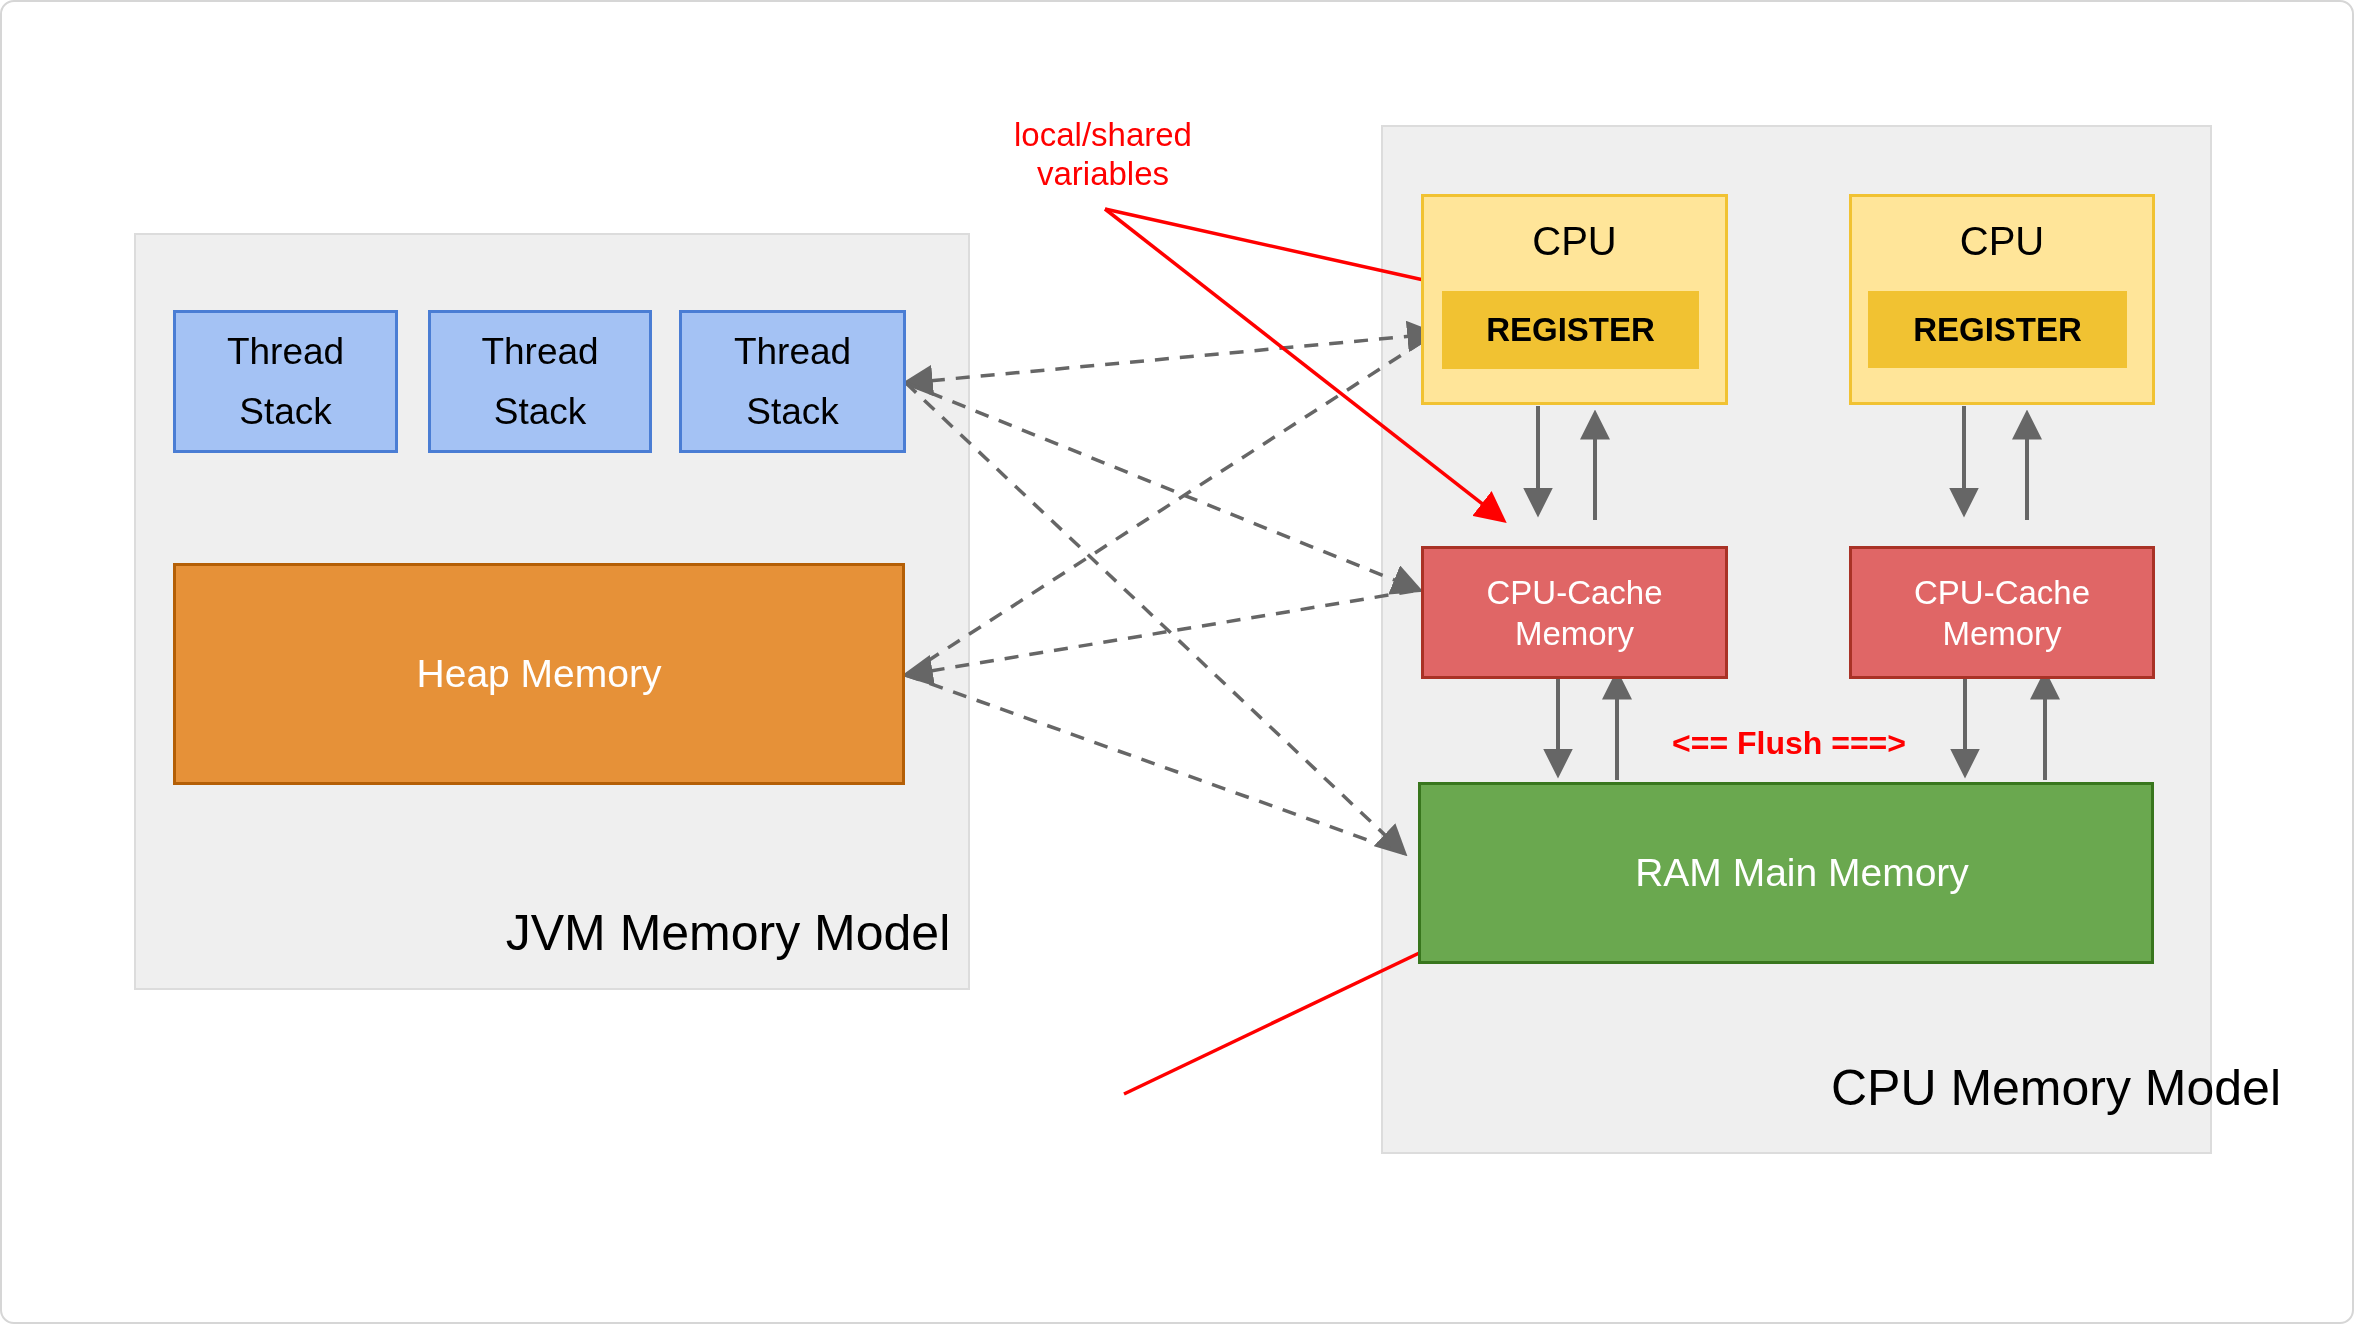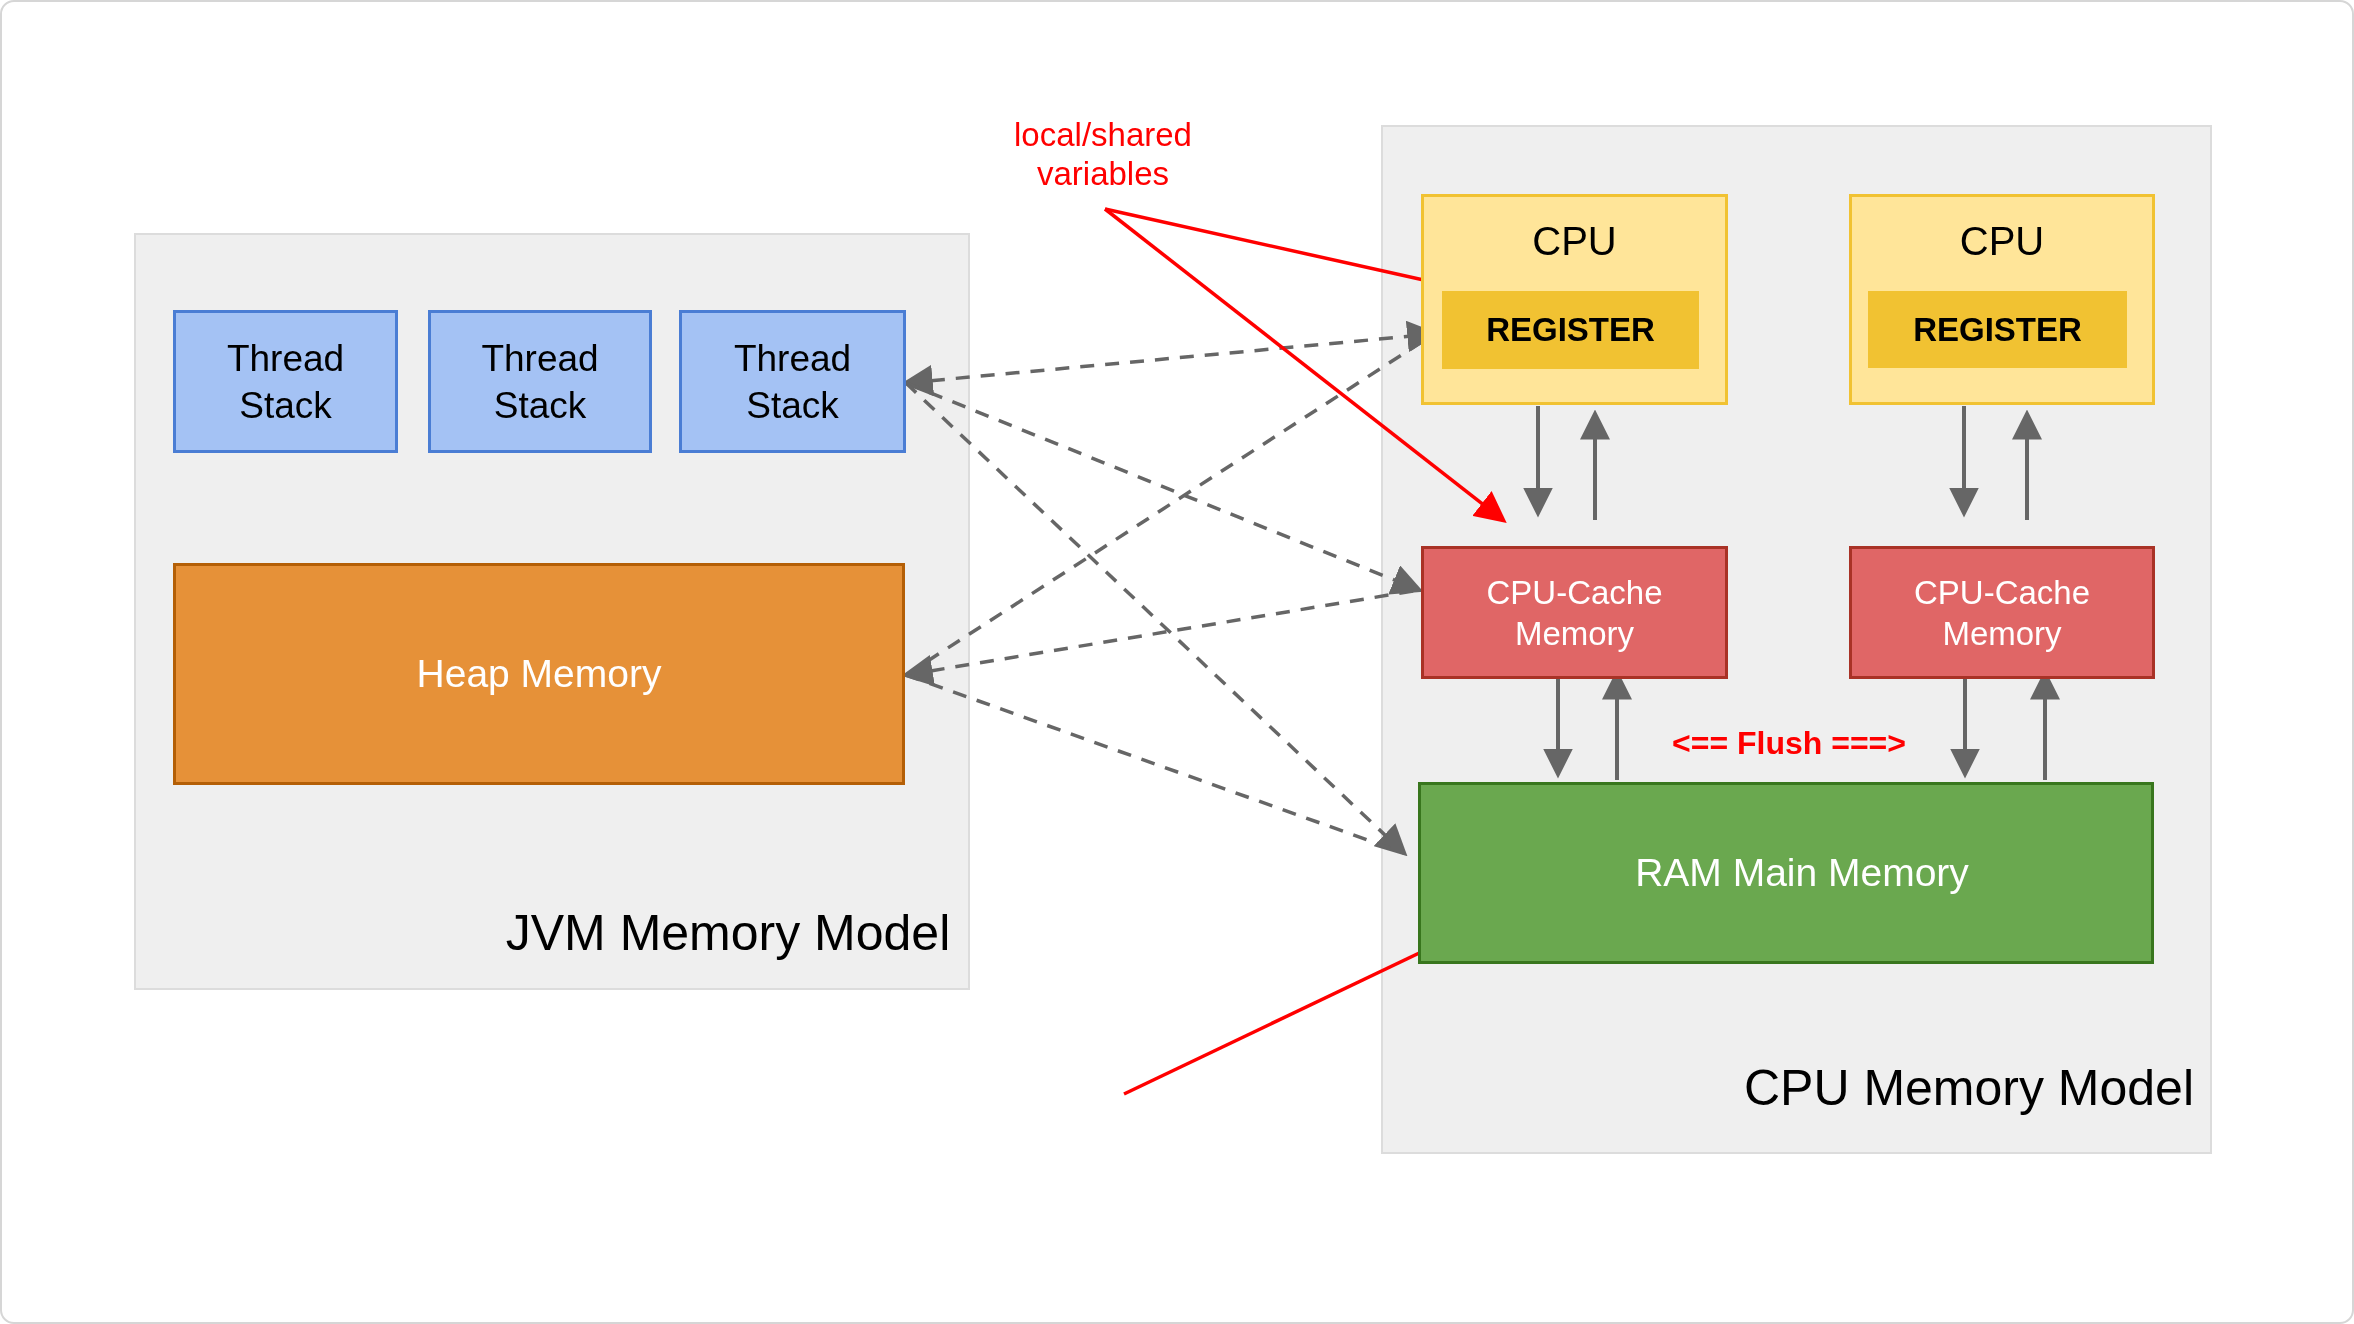--- a/index.html
+++ b/index.html
@@ -23,31 +23,31 @@
   .panel{background:var(--panel-bg); border:2px solid var(--panel-border);}
   .node{
     display:flex; align-items:center; justify-content:center;
     text-align:center; white-space:pre-line; line-height:1.25;
   }
   
   #jvm-panel{left:132px; top:231px; width:836px; height:757px;}
   .thread-stack{
     top:308px; width:225px; height:143px;
     background:var(--thread-stack-fill); border:3px solid var(--thread-stack-border);
-    font-size:37px; line-height:47px;
+    font-size:37px; line-height:60px;
   }
   #thread-stack-1{left:171px;} #thread-stack-2{left:426px; width:224px;} #thread-stack-3{left:677px; width:227px;}
   #heap-box{
     left:171px; top:561px; width:732px; height:222px;
     background:var(--heap-fill); border:3px solid var(--heap-border);
     color:#ffffff; font-size:39px;
   }
   .model-title{font-size:50px; text-align:center; color:var(--text-black); white-space:nowrap;}
   #jvm-title{left:476px; top:902px; width:500px;}
-  #cpu-title{left:1717px; top:1057px; width:500px;}
+  #cpu-title{left:1804px; top:1057px; width:500px;}
   
   #cpu-panel{left:1379px; top:123px; width:831px; height:1029px;}
   .cpu-box{
     top:192px; width:307px; height:211px;
     background:var(--cpu-fill); border:3px solid var(--cpu-border);
     display:flex; justify-content:center; align-items:flex-start;
     font-size:40px; padding-top:22px;
   }
   #cpu-box-1{left:1419px;} #cpu-box-2{left:1847px; width:306px;}
   .register-box{

